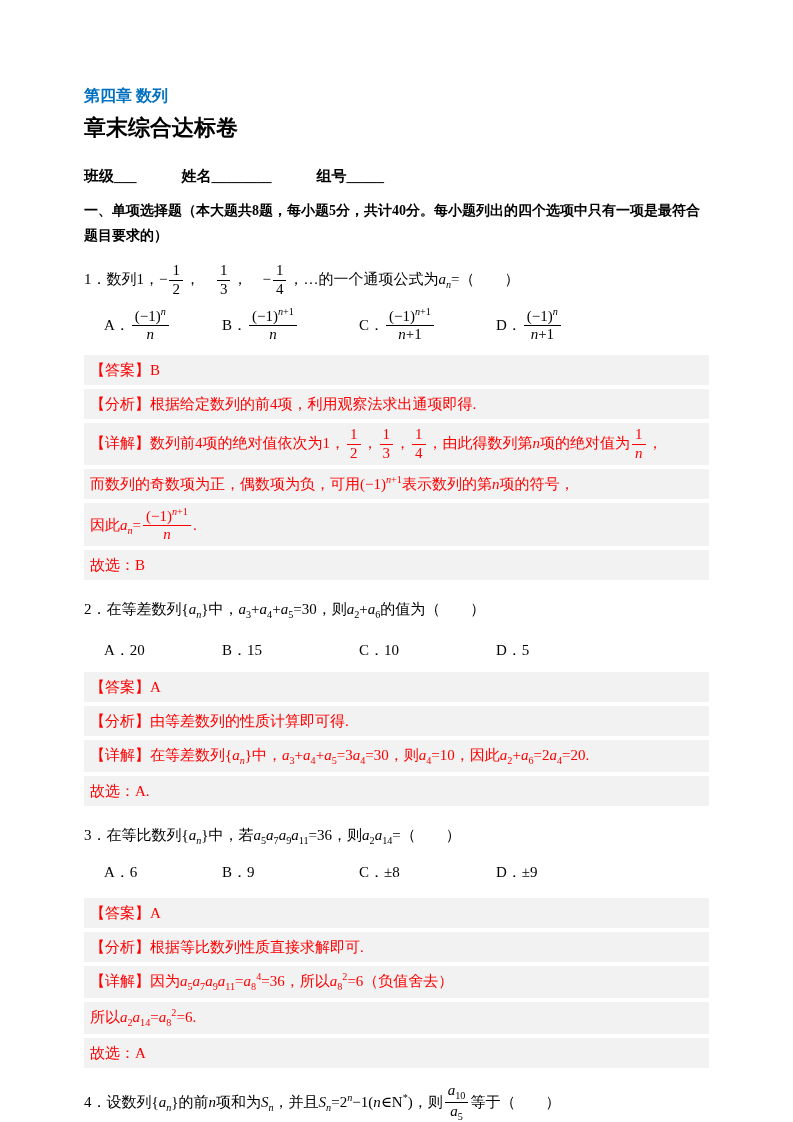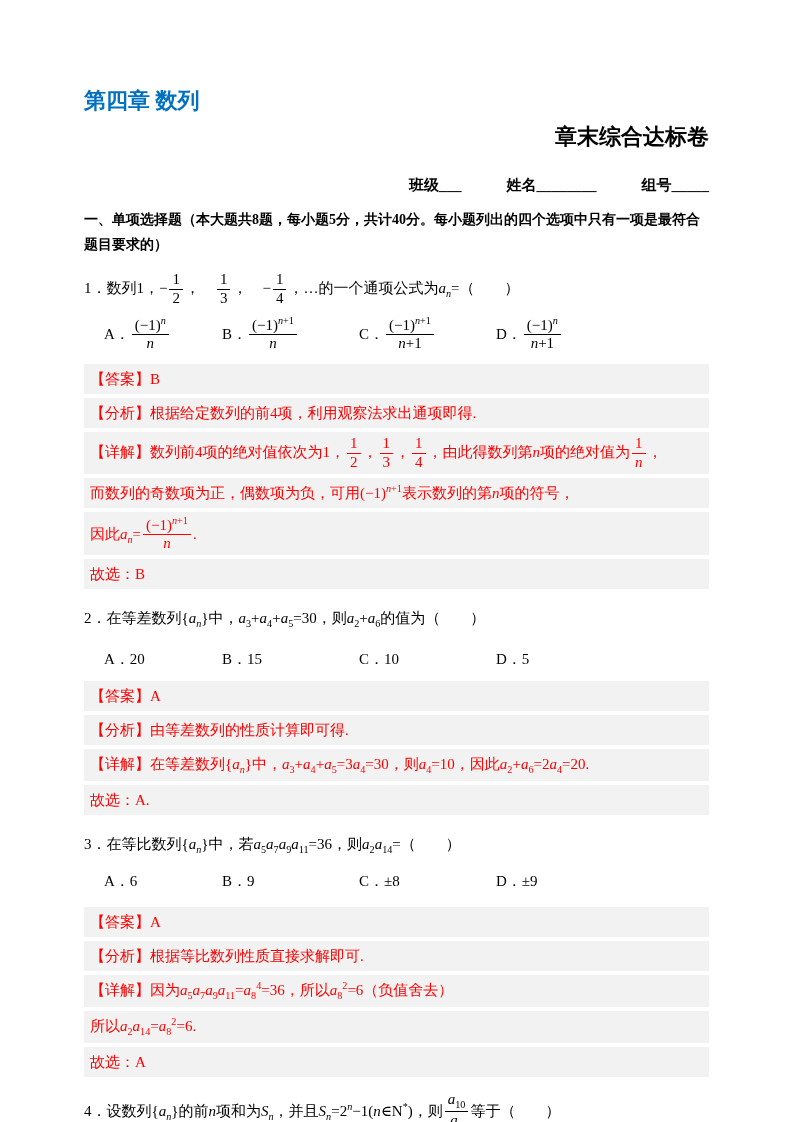--- a/index.html
+++ b/index.html
@@ -9,31 +9,31 @@
     box-sizing:border-box;
     padding:86px 84px 40px 84px;
     font-family:"Liberation Serif","DejaVu Serif",serif;
     font-size:15px;
     color:#000;
     background:#fff;
   }
   .chapter{
     color:var(--chapter-blue,#0070C0);
     font-weight:bold;
-    font-size:22px;
+    font-size:16px;
     margin-bottom:2px;
   }
   .title{
-    text-align:right;
+    text-align:left;
     font-size:22px;
     font-weight:bold;
     margin:6px 0 24px 0;
   }
   .info{
-    text-align:right;
+    text-align:left;
     font-weight:bold;
     font-size:15px;
     margin-bottom:12px;
   }
   .section{
     font-weight:bold;
     font-size:14px;
     line-height:1.8;
     margin-bottom:4px;
   }

